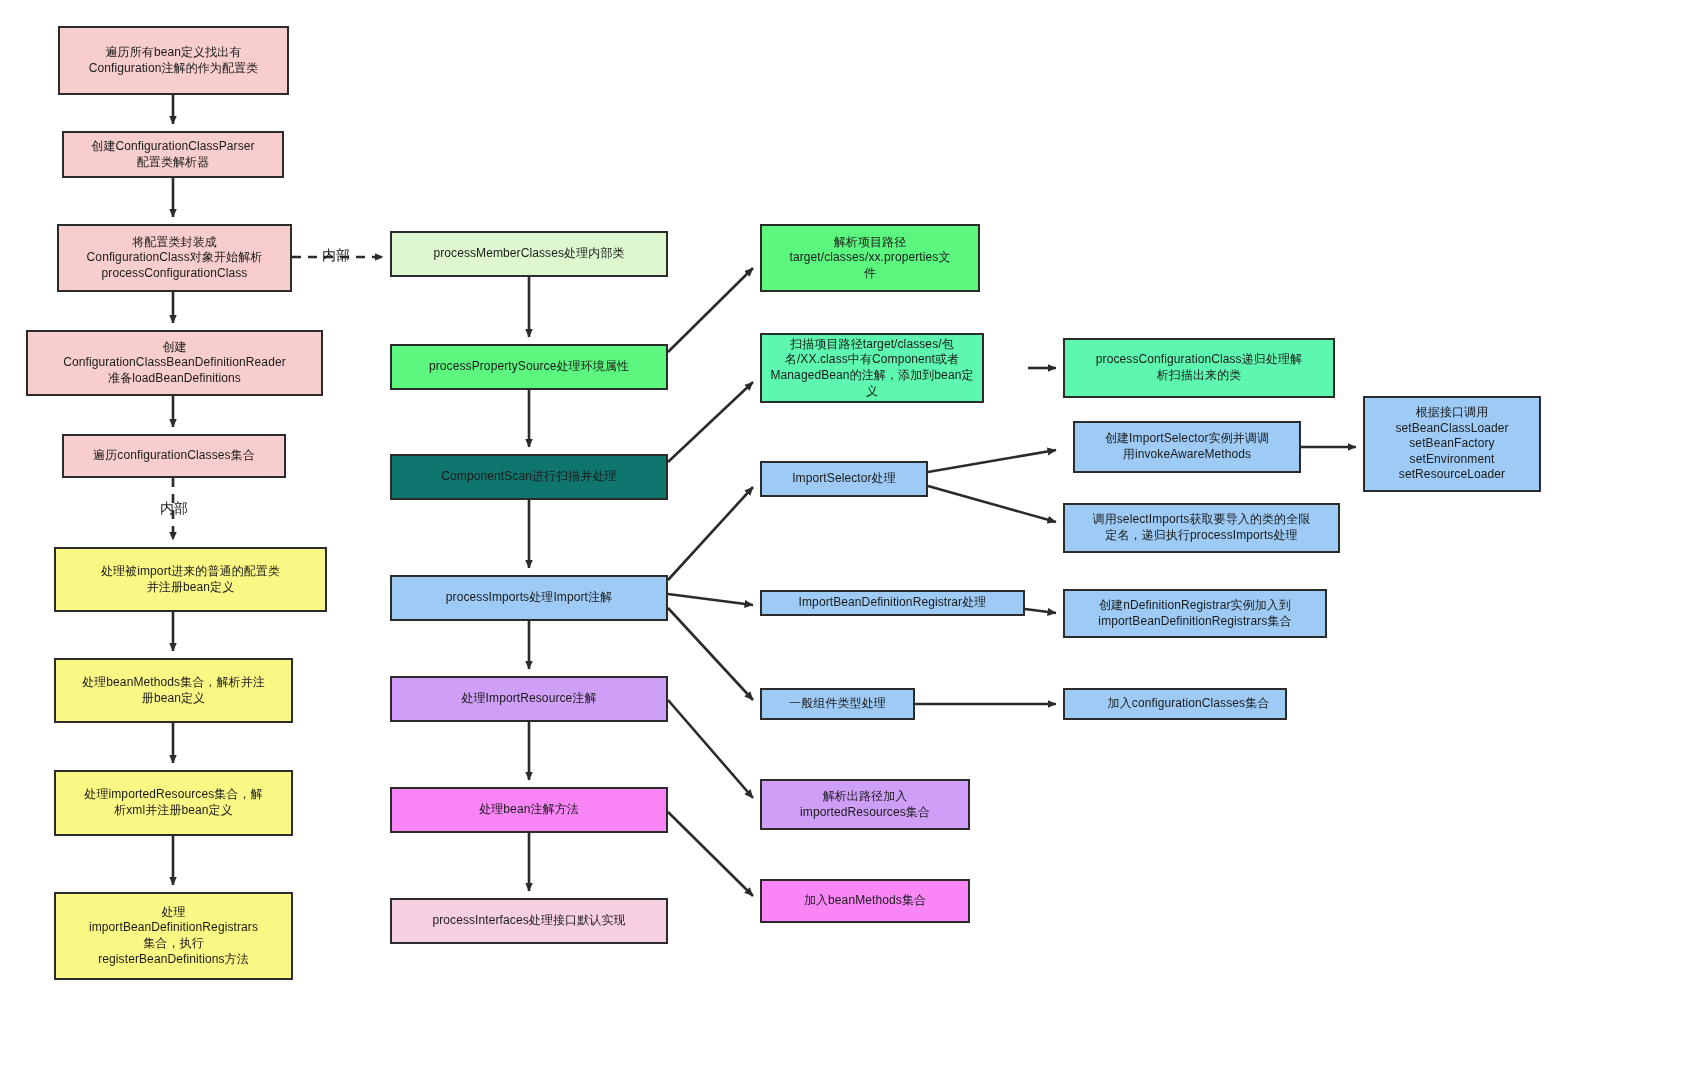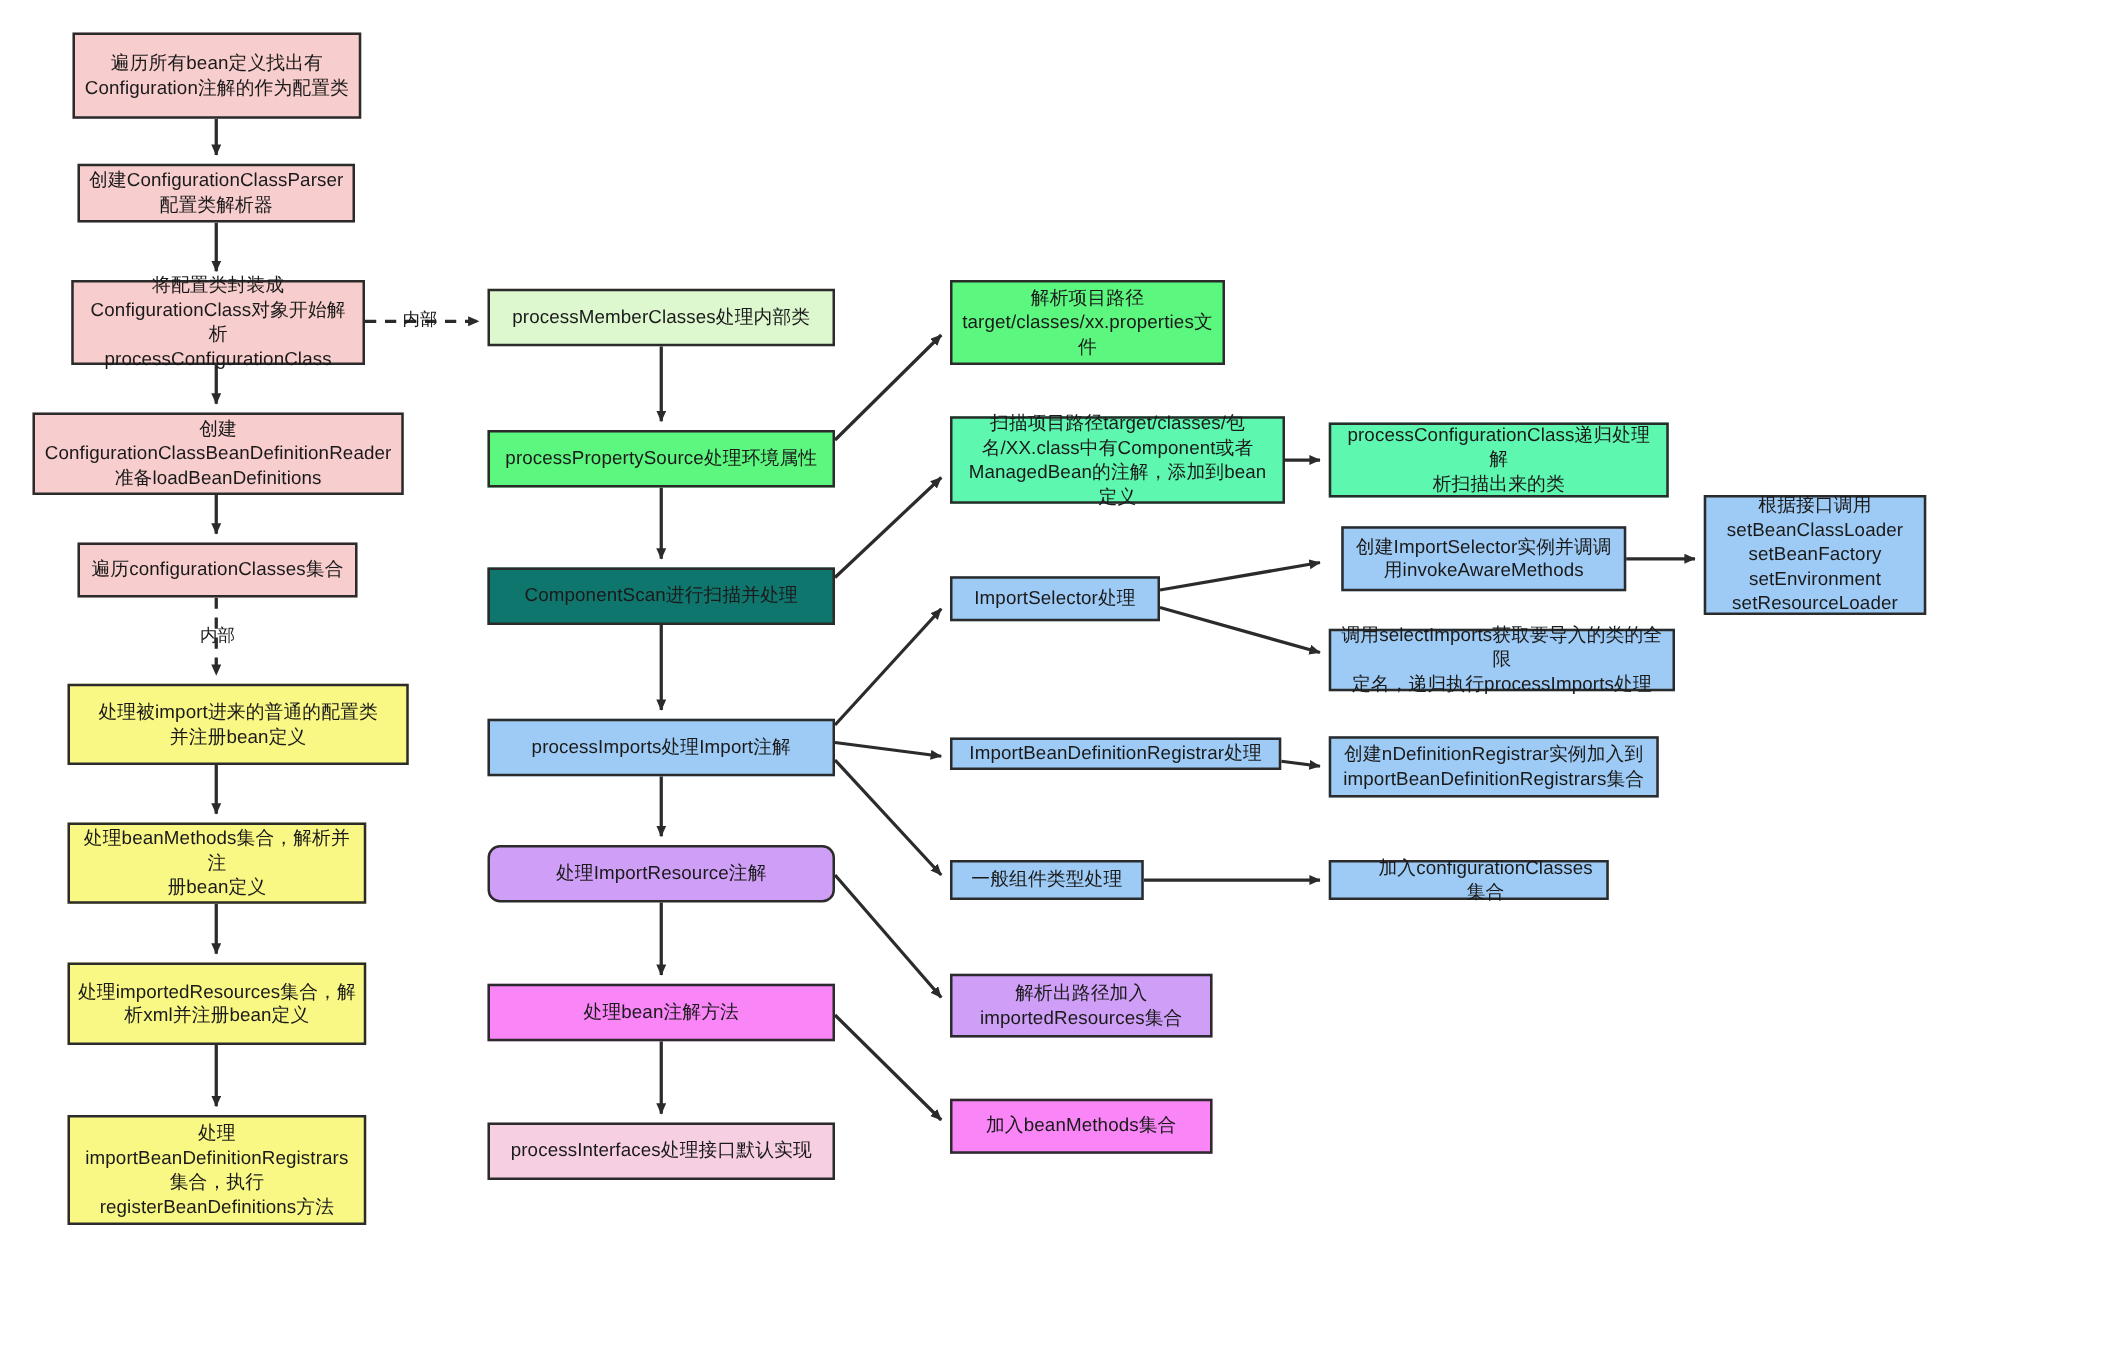--- a/index.html
+++ b/index.html
@@ -27,21 +27,21 @@
   }
   .node {
     position: absolute;
     box-sizing: border-box;
     border: 2px solid #2b2b2b;
     display: flex;
     align-items: center;
     justify-content: center;
     text-align: center;
     color: #1a1a1a;
-    font-size: 15px;
+    font-size: 12px;
     line-height: 1.30;
     padding: 3px 6px;
     white-space: pre-line;
     letter-spacing: 0.1px;
   }
   .edge-label {
     position: absolute;
     font-size: 14px;
     color: #1a1a1a;
     background: transparent;
@@ -121,27 +121,27 @@
       <div class="node" style="left: 54px; top: 770px; width: 239px; height: 66px; background: rgb(250, 248, 132); border-color: rgb(43, 43, 43);">处理importedResources集合，解
 析xml并注册bean定义</div>
       <div class="node" style="left: 54px; top: 892px; width: 239px; height: 88px; background: rgb(250, 248, 132); border-color: rgb(43, 43, 43);">处理
 importBeanDefinitionRegistrars
 集合，执行
 registerBeanDefinitions方法</div>
       <div class="node" style="left: 390px; top: 231px; width: 278px; height: 46px; background: rgb(221, 247, 207); border-color: rgb(43, 43, 43);">processMemberClasses处理内部类</div>
       <div class="node" style="left: 390px; top: 344px; width: 278px; height: 46px; background: rgb(92, 247, 127); border-color: rgb(43, 43, 43);">processPropertySource处理环境属性</div>
       <div class="node" style="left: 390px; top: 454px; width: 278px; height: 46px; background: #0f766e; border-color: rgb(43, 43, 43);">ComponentScan进行扫描并处理</div>
       <div class="node" style="left: 390px; top: 575px; width: 278px; height: 46px; background: rgb(158, 203, 245); border-color: rgb(43, 43, 43);">processImports处理Import注解</div>
-      <div class="node" style="left: 390px; top: 676px; width: 278px; height: 46px; background: rgb(207, 158, 247); border-color: rgb(43, 43, 43); border-radius: 10px;">处理ImportResource注解</div>
+      <div class="node" style="left: 390px; top: 676px; width: 278px; height: 46px; background: rgb(207, 158, 247); border-color: rgb(43, 43, 43);">处理ImportResource注解</div>
       <div class="node" style="left: 390px; top: 787px; width: 278px; height: 46px; background: rgb(249, 133, 247); border-color: rgb(43, 43, 43);">处理bean注解方法</div>
       <div class="node" style="left: 390px; top: 898px; width: 278px; height: 46px; background: rgb(247, 207, 227); border-color: rgb(43, 43, 43);">processInterfaces处理接口默认实现</div>
       <div class="node" style="left: 760px; top: 224px; width: 220px; height: 68px; background: rgb(92, 247, 127); border-color: rgb(43, 43, 43);">解析项目路径
 target/classes/xx.properties文
 件</div>
-      <div class="node" style="left: 760px; top: 333px; width: 268px; height: 70px; background: rgb(94, 247, 176); border-color: rgb(43, 43, 43);">扫描项目路径target/classes/包
+      <div class="node" style="left: 760px; top: 333px; width: 224px; height: 70px; background: rgb(94, 247, 176); border-color: rgb(43, 43, 43);">扫描项目路径target/classes/包
 名/XX.class中有Component或者
 ManagedBean的注解，添加到bean定义</div>
       <div class="node" style="left: 1063px; top: 338px; width: 272px; height: 60px; background: rgb(94, 247, 176); border-color: rgb(43, 43, 43);">processConfigurationClass递归处理解
 析扫描出来的类</div>
       <div class="node" style="left: 760px; top: 461px; width: 168px; height: 36px; background: rgb(158, 203, 245); border-color: rgb(43, 43, 43);">ImportSelector处理</div>
       <div class="node" style="left: 1063px; top: 421px; width: 228px; height: 52px; background: rgb(158, 203, 245); border-color: rgb(43, 43, 43); margin-left: 10px;">创建ImportSelector实例并调调
 用invokeAwareMethods</div>
       <div class="node" style="left: 1363px; top: 396px; width: 178px; height: 96px; background: rgb(158, 203, 245); border-color: rgb(43, 43, 43);">根据接口调用
 setBeanClassLoader
 setBeanFactory

